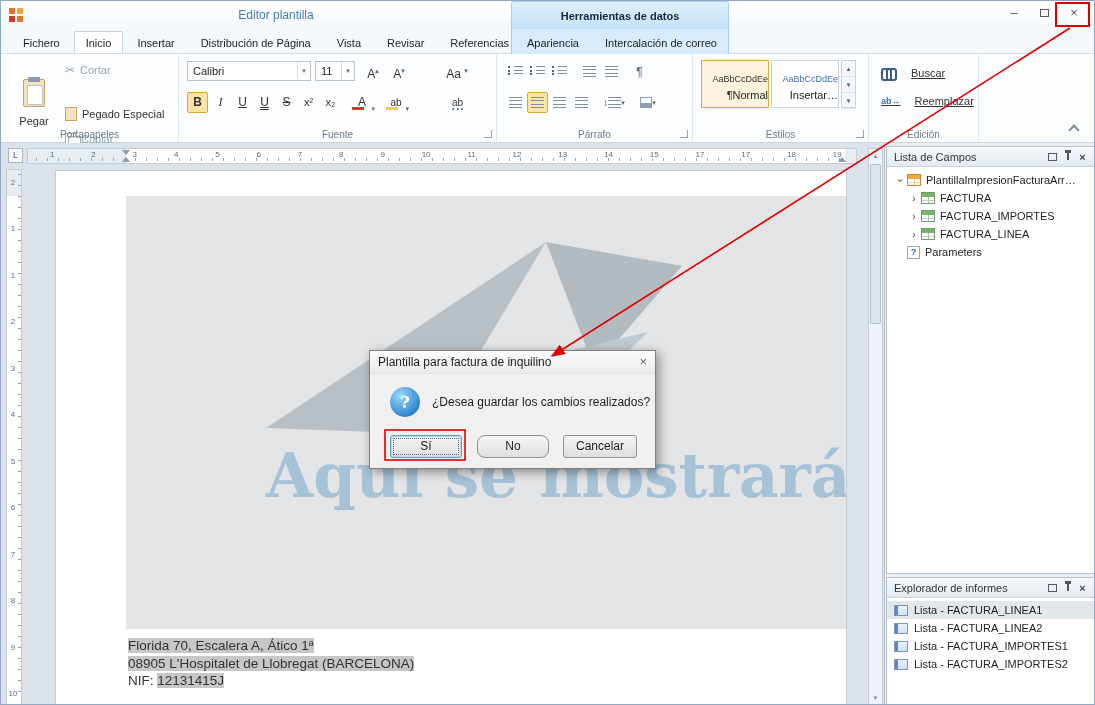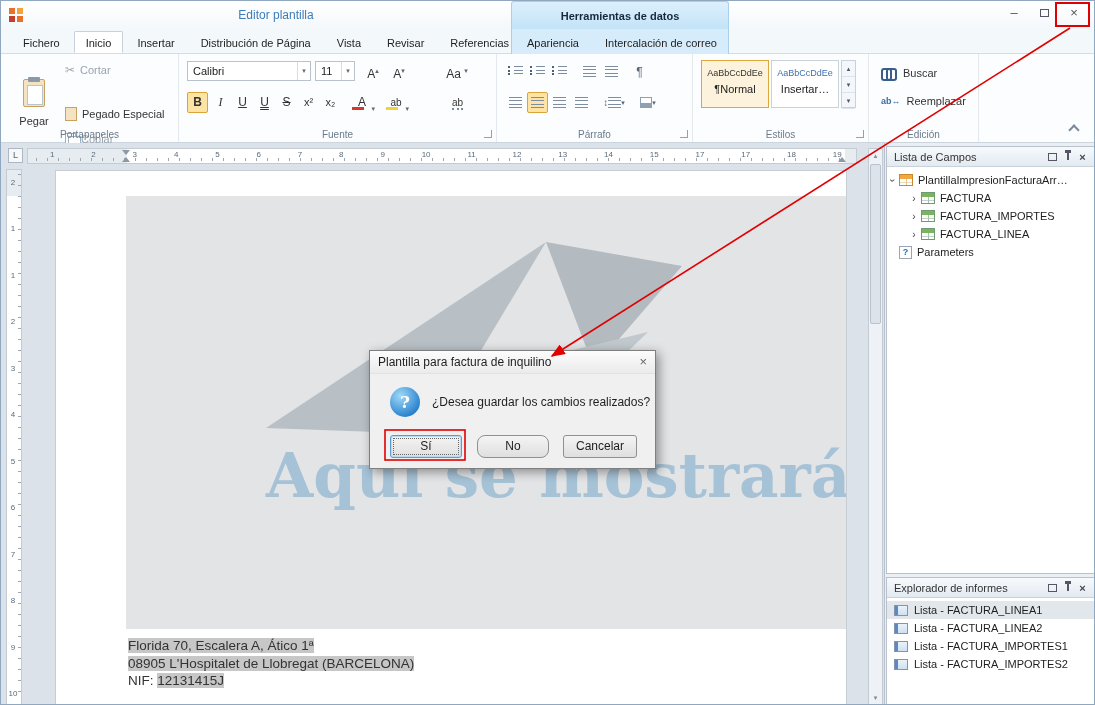--- a/index.html
+++ b/index.html
@@ -65,30 +65,30 @@
 
   .g-par{left:496px;width:196px;}
   .pbtn{position:absolute;width:21px;height:21px;border:1px solid transparent;border-radius:2px;display:flex;align-items:center;justify-content:center;font-size:12px;color:#55677a;}
   .pbtn.sel{background:#fde3a4;border-color:#d9a43a;}
   .ic-l{width:13px;height:11px;background:repeating-linear-gradient(to bottom,#7e8ea0 0 1px,transparent 1px 3.3px);}
   .ic-bul{width:15px;height:11px;background-image:repeating-linear-gradient(to bottom,#4e6074 0 2px,transparent 2px 3.6px),repeating-linear-gradient(to bottom,#7e8ea0 0 1px,transparent 1px 3.6px);background-size:2px 11px,9px 11px;background-position:0 0,6px 0;background-repeat:no-repeat;}
   .ic-shade{width:12px;height:11px;background:linear-gradient(#fff 0 5px,#8da0b4 5px);border:1px solid #8da0b4;}
   .pw{width:30px;}
 
   .g-sty{left:692px;width:176px;}
-  .stycell{position:absolute;top:6px;width:68px;height:48px;border:1px solid #c9d1da;background:#fff;text-align:center;padding-top:7px;}
+  .stycell{position:absolute;top:6px;width:68px;height:48px;border:1px solid #c9d1da;background:#fff;text-align:right;padding-top:13px;}
   .stycell.sel{border-color:#dca83e;background:#fdf3dd;}
   .sty-prev{font-size:9px;color:#333;display:block;white-space:nowrap;}
   .blue .sty-prev{color:#3f6fb5;}
   .sty-name{font-size:11px;color:#222;margin-top:5px;display:block;}
   .sty-strip{position:absolute;left:148px;top:6px;width:15px;height:48px;border:1px solid #c9d1da;background:#f3f6fa;}
   .sty-strip span{display:block;height:16px;text-align:center;font-size:7px;color:#556;line-height:16px;border-bottom:1px solid #dde3ea;}
 
   .g-edit{left:868px;width:110px;}
-  .edit-item{position:absolute;left:12px;display:flex;gap:6px;align-items:center;font-size:11px;color:#333;height:18px;}
+  .edit-item{position:absolute;left:12px;display:flex;gap:14px;align-items:center;font-size:11px;color:#333;height:18px;text-decoration:underline;}
   .binoc{width:16px;height:10px;position:relative;}
   .binoc::before,.binoc::after{content:"";position:absolute;top:0;width:7px;height:9px;border:2px solid #3a5e86;border-radius:3px;}
   .binoc::before{left:0;} .binoc::after{right:0;}
   .repl-ic{font-size:9px;font-weight:bold;color:#3a6ea5;}
   .collapse{position:absolute;right:16px;bottom:8px;width:8px;height:8px;border-top:2px solid #7a8a9a;border-right:2px solid #7a8a9a;transform:rotate(-45deg);}
 
   
   .main{position:absolute;left:0;top:142px;width:883px;height:563px;background:#dce2e9;overflow:hidden;}
   .corner{position:absolute;left:7px;top:5px;width:15px;height:15px;background:#f6f8fa;border:1px solid #aeb8c2;font-size:9px;color:#55677a;text-align:center;line-height:13px;}
   .hruler{position:absolute;left:26px;top:5px;width:830px;height:16px;background:#e7ecf1;border:1px solid #c3cbd3;}
@@ -118,21 +118,21 @@
   .panel{position:absolute;left:1px;right:1px;border:1px solid #b9c2cc;background:#fff;}
   .panel-fields{top:3px;height:428px;}
   .panel-reports{top:434px;bottom:1px;}
   .phead{height:20px;background:linear-gradient(#f7fafc,#e2eaf1);border-bottom:1px solid #c9d2da;display:flex;align-items:center;padding:0 4px 0 7px;font-size:11px;color:#333;}
   .phead .sp{flex:1;}
   .ph-btn{width:15px;height:15px;display:flex;align-items:center;justify-content:center;color:#556;font-size:10px;}
   .pin{width:2px;height:7px;background:#556;position:relative;display:inline-block;}
   .pin::before{content:"";position:absolute;left:-2px;top:-3px;width:6px;height:3px;background:#556;}
   .xg{font-size:11px;font-weight:bold;color:#445;}
   .tree{padding-top:4px;}
-  .trow{display:flex;align-items:center;height:18px;font-size:11px;color:#1e1e1e;}
+  .trow{display:flex;align-items:center;height:18px;font-size:11px;color:#1e1e1e;padding-left:8px;}
   .trow .arr{width:10px;text-align:center;font-size:10px;color:#444;}
   .t-root .arr{transform:rotate(90deg);}
   .t-table{padding-left:22px;}
   .t-parameters .arr{visibility:hidden;}
   .tico{width:14px;height:12px;margin:0 5px 0 2px;border:1px solid #6f9b6f;background-color:#fff;background-image:linear-gradient(to bottom,#79b561 0 4px,transparent 4px),linear-gradient(to right,transparent 6px,#a8c4a8 6px,#a8c4a8 7px,transparent 7px),linear-gradient(to bottom,transparent 7px,#c4d4c4 7px,#c4d4c4 8px,transparent 8px);}
   .t-root .tico{border-color:#c9882e;background-image:linear-gradient(to bottom,#f2a83c 0 4px,transparent 4px),linear-gradient(to right,transparent 6px,#e3c693 6px,#e3c693 7px,transparent 7px),linear-gradient(to bottom,transparent 7px,#ead9b8 7px,#ead9b8 8px,transparent 8px);}
   .tico-q{display:none;width:13px;height:13px;border:1px solid #9aa6b2;background:#fff;font-size:9px;font-weight:bold;color:#2a6db5;align-items:center;justify-content:center;margin:0 5px 0 2px;}
   .t-parameters .tico-q{display:flex;}
   .rlist{padding-top:3px;}
   .rrow{display:flex;align-items:center;height:18px;font-size:11px;color:#1e1e1e;padding-left:7px;}

